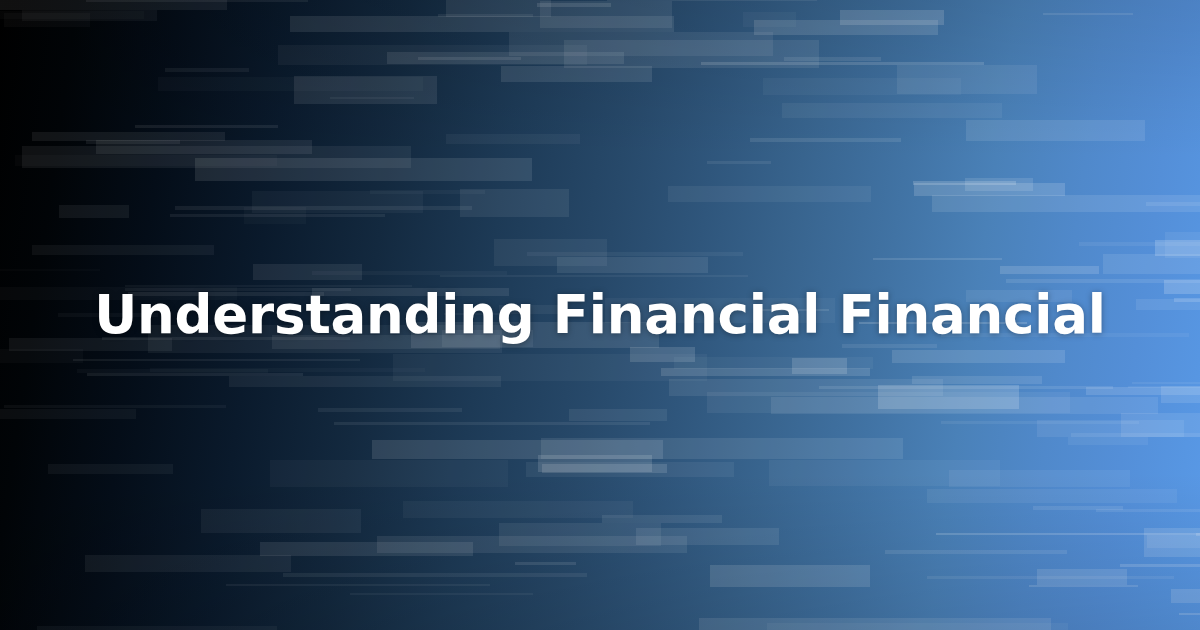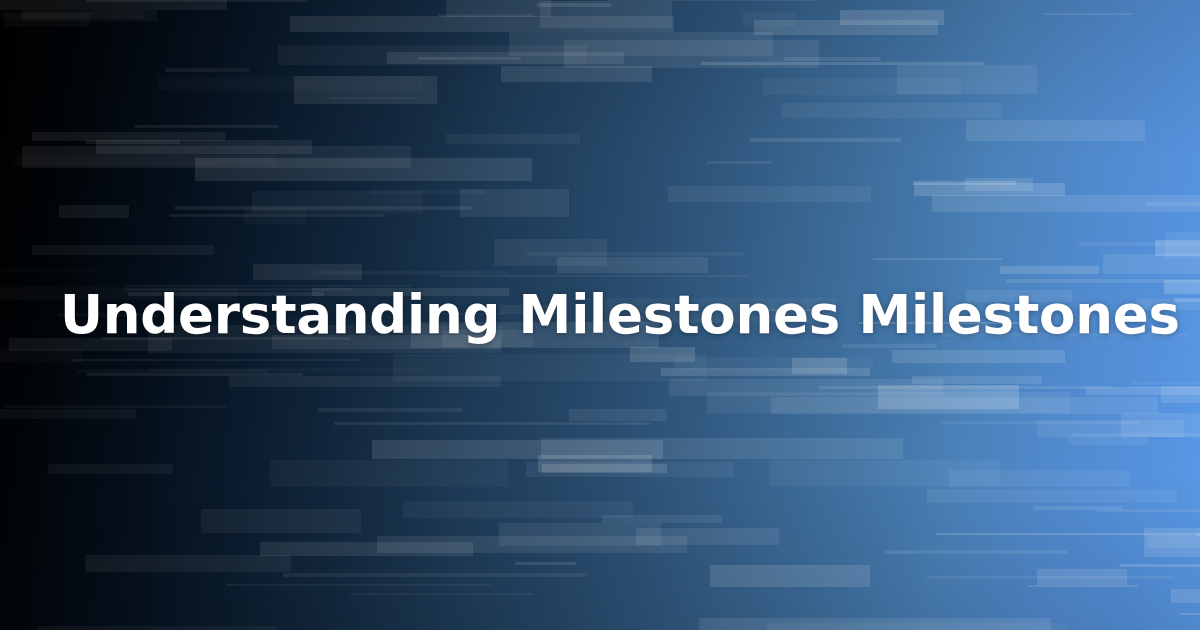--- a/index.html
+++ b/index.html
@@ -256,16 +256,16 @@
       <div class="bar" style="left: 941px; top: 333px; width: 248px; height: 4px; background: rgb(255, 255, 255); opacity: 0.056;"></div>
       <div class="bar" style="left: 668px; top: 186px; width: 203px; height: 16px; background: rgb(255, 255, 255); opacity: 0.059;"></div>
       <div class="bar" style="left: 607px; top: -2px; width: 210px; height: 3px; background: rgb(255, 255, 255); opacity: 0.082;"></div>
       <div class="bar" style="left: 86px; top: -2px; width: 222px; height: 4px; background: rgb(255, 255, 255); opacity: 0.069;"></div>
       <div class="bar" style="left: 312px; top: 288px; width: 197px; height: 8px; background: rgb(255, 255, 255); opacity: 0.087;"></div>
     </div>
 
   <div id="vignette-layer"></div>
 
   <div id="title-wrap">
-    <h1 id="page-title">Understanding Milestones Milestones</h1>
+    <h1 id="page-title">Understanding Financial Financial</h1>
   </div>
 
 </div>
 
 </body></html>

